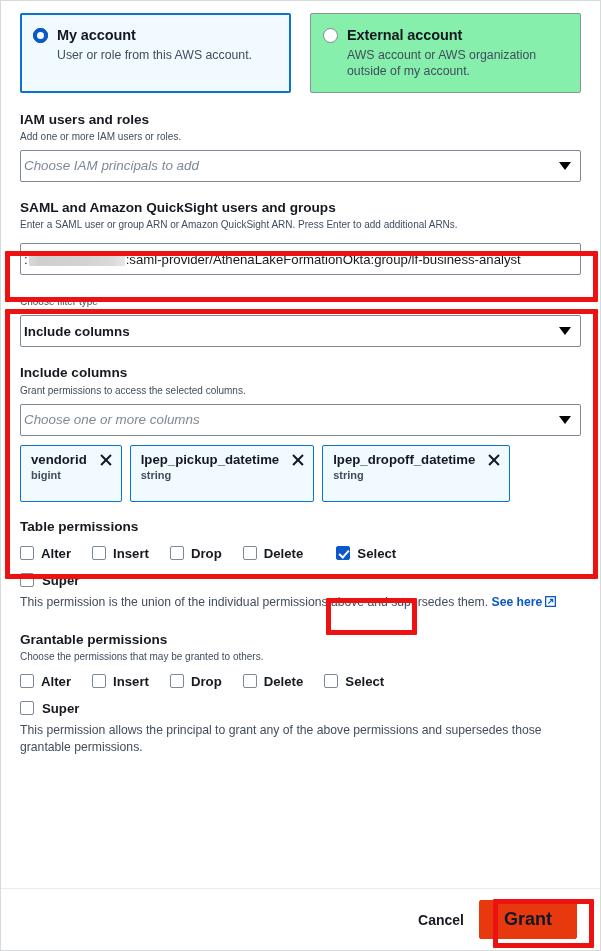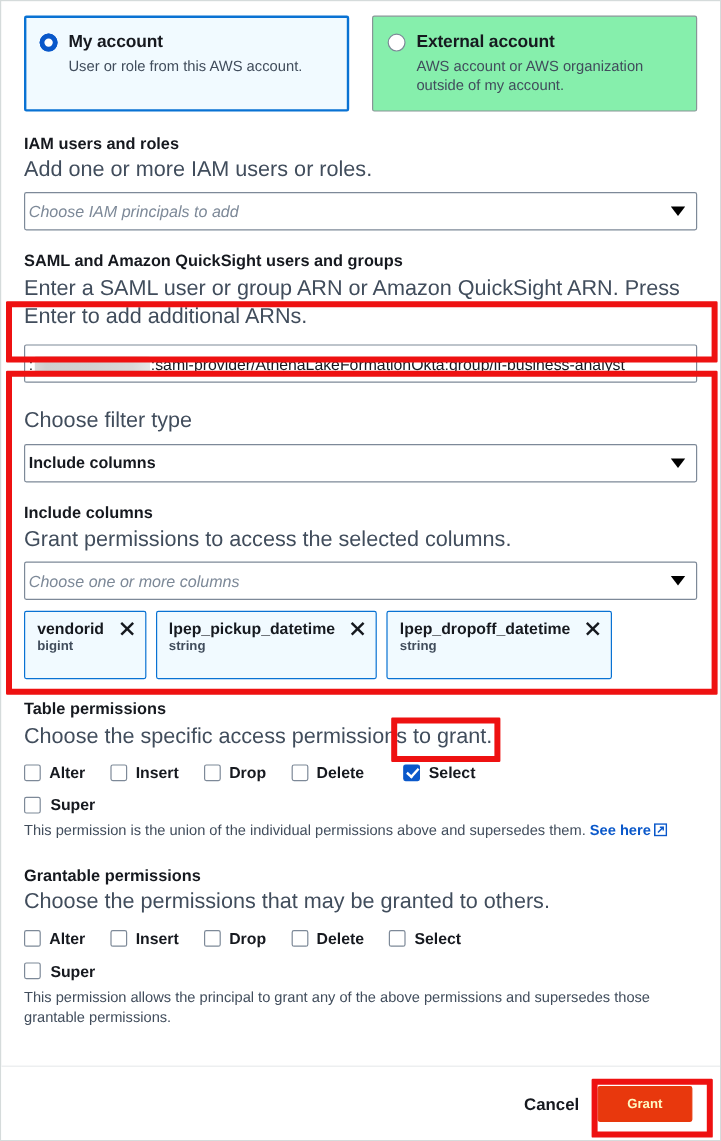--- a/index.html
+++ b/index.html
@@ -94,21 +94,21 @@
     font-weight: 700;
     color: #16191f;
     line-height: 1.2;
   }
   .field-label .optional {
     font-weight: 400;
     font-style: italic;
     color: #5f6b7a;
   }
   .field-desc {
-    font-size: 18px;
+    font-size: 10px;
     color: #414d5c;
     margin-top: 2px;
     line-height: 1.3;
   }
 
   .select-box, .input-box {
     margin-top: 7px;
     box-sizing: border-box;
     height: 32px;
     border: 1px solid #7d8998;
@@ -310,23 +310,23 @@
     font-size: 14px;
     font-weight: 700;
     color: #16191f;
     background: none;
     border: none;
     cursor: pointer;
     padding: 6px 8px;
     font-family: inherit;
   }
   .btn-grant {
-    font-size: 11px;
-    font-weight: 700;
-    color: #fef9c3;
+    font-size: 18px;
+    font-weight: 700;
+    color: #0f172a;
     background: #e8380d;
     border: 1px solid #e8380d;
     border-radius: 2px;
     padding: 8px 24px;
     cursor: pointer;
     font-family: inherit;
     margin-right: 3px;
   }
 </style>
 </head>
@@ -413,21 +413,20 @@
               <span class="token-x"></span>
             </div>
             <div class="token-type">string</div>
           </div>
         </div>
       </div>
     </div>
 
     <div class="block" style="margin-top:17px;">
       <div class="field-label">Table permissions</div>
-      <div class="field-desc">Choose the specific access permissions to grant.</div>
 
       <div class="cb-row">
         <label class="cb-item">
           <span class="cb"></span>
           <span class="cb-label">Alter</span>
         </label>
         <label class="cb-item">
           <span class="cb"></span>
           <span class="cb-label">Insert</span>
         </label>

